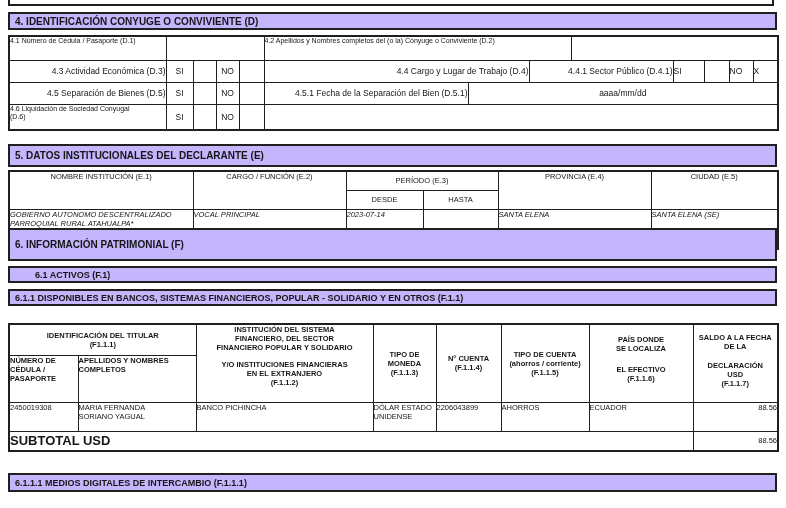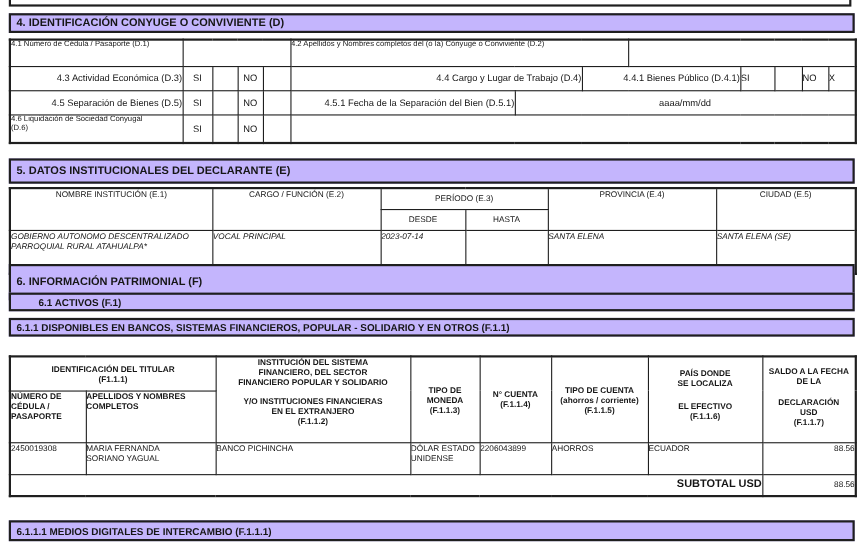--- a/index.html
+++ b/index.html
@@ -23,21 +23,21 @@
   .h75{font-size:7.5px;line-height:9px;text-align:center;vertical-align:top;padding:2px 2px;}
   .hb75{font-size:7.5px;line-height:9px;text-align:center;vertical-align:top;
         padding:2px 2px;font-weight:bold;}
   .hbl{font-size:7.5px;line-height:9px;text-align:left;vertical-align:top;
        padding:2px 3px;font-weight:bold;}
   .cell75{font-size:7.5px;line-height:9px;text-align:left;vertical-align:top;padding:3px 3px;}
   .num{font-size:7.5px;line-height:9px;text-align:right;vertical-align:top;padding:3px 4px;}
   .prelines{white-space:pre-line;}
   .brk{word-break:break-all;}
   .mt8{margin-top:8px;} .mt10{margin-top:10px;} .mt12{margin-top:12px;}
-  .subl{font-size:10px;font-weight:bold;text-align:right;vertical-align:middle;padding-right:5px;}
+  .subl{font-size:13px;font-weight:bold;vertical-align:middle;padding-right:5px;}
 </style>
 </head>
 <body>
 
 <div class="page">
 
   <div class="cutbox"></div>
 
   <div class="titlebox fs10" style="top:12px;height:18px;">4. IDENTIFICACIÓN CONYUGE O CONVIVIENTE (D)</div>
 
@@ -64,21 +64,21 @@
       <td colspan="3" class="lab7">4.2 Apellidos y Nombres completos del (o la) Cónyuge o Conviviente (D.2)</td>
       <td colspan="5" class="cell75"></td>
     </tr>
     <tr style="height:22px;">
       <td class="lab85">4.3 Actividad Económica (D.3)</td>
       <td class="chk">SI</td>
       <td class="chk"></td>
       <td class="chk">NO</td>
       <td class="chk"></td>
       <td colspan="2" class="lab85">4.4 Cargo y Lugar de Trabajo (D.4)</td>
-      <td colspan="2" class="lab85">4.4.1 Bienes Público (D.4.1)</td>
+      <td colspan="2" class="lab85">4.4.1 Sector Público (D.4.1)</td>
       <td class="chkl">SI</td>
       <td class="chkl"></td>
       <td class="chkl">NO</td>
       <td class="chkl">X</td>
     </tr>
     <tr style="height:22px;">
       <td class="lab85">4.5 Separación de Bienes (D.5)</td>
       <td class="chk">SI</td>
       <td class="chk"></td>
       <td class="chk">NO</td>
@@ -126,21 +126,21 @@
 PARROQUIAL RURAL ATAHUALPA*</td>
       <td class="cell75">VOCAL PRINCIPAL</td>
       <td class="cell75">2023-07-14</td>
       <td class="cell75"></td>
       <td class="cell75">SANTA ELENA</td>
       <td class="cell75">SANTA ELENA (SE)</td>
     </tr>
   </tbody>
     </table>
 
-  <div class="titlebox fs10" style="top:240px;height:33px;">6. INFORMACIÓN PATRIMONIAL (F)</div>
+  <div class="titlebox fs10" style="top:228px;height:33px;">6. INFORMACIÓN PATRIMONIAL (F)</div>
   <div class="titlebox fs9" style="top:266px;height:17px;padding-left:25px;">6.1 ACTIVOS (F.1)</div>
   <div class="titlebox fs9" style="top:289px;height:17px;">6.1.1 DISPONIBLES EN BANCOS, SISTEMAS FINANCIEROS, POPULAR - SOLIDARIO Y EN OTROS (F.1.1)</div>
 
   <table class="t" style="top:323px;width:769px;">
     <colgroup>
       <col style="width:69px">
         <col style="width:118px">
         <col style="width:177px">
       <col style="width:63px">
         <col style="width:65px">

